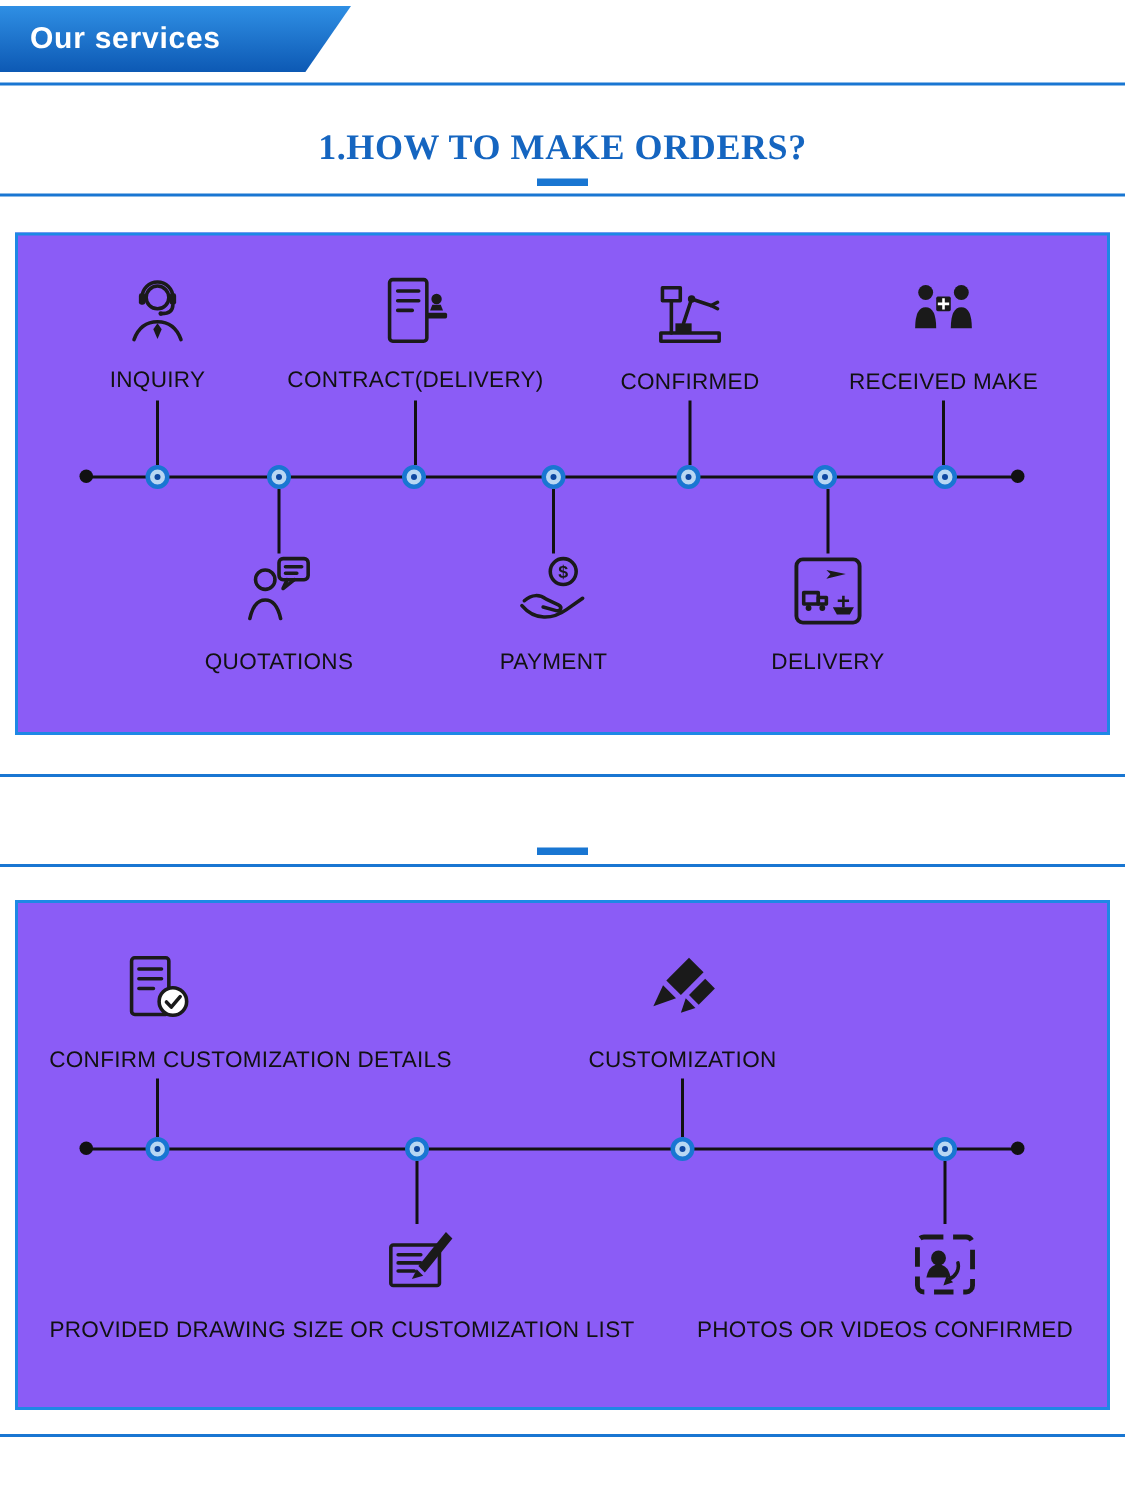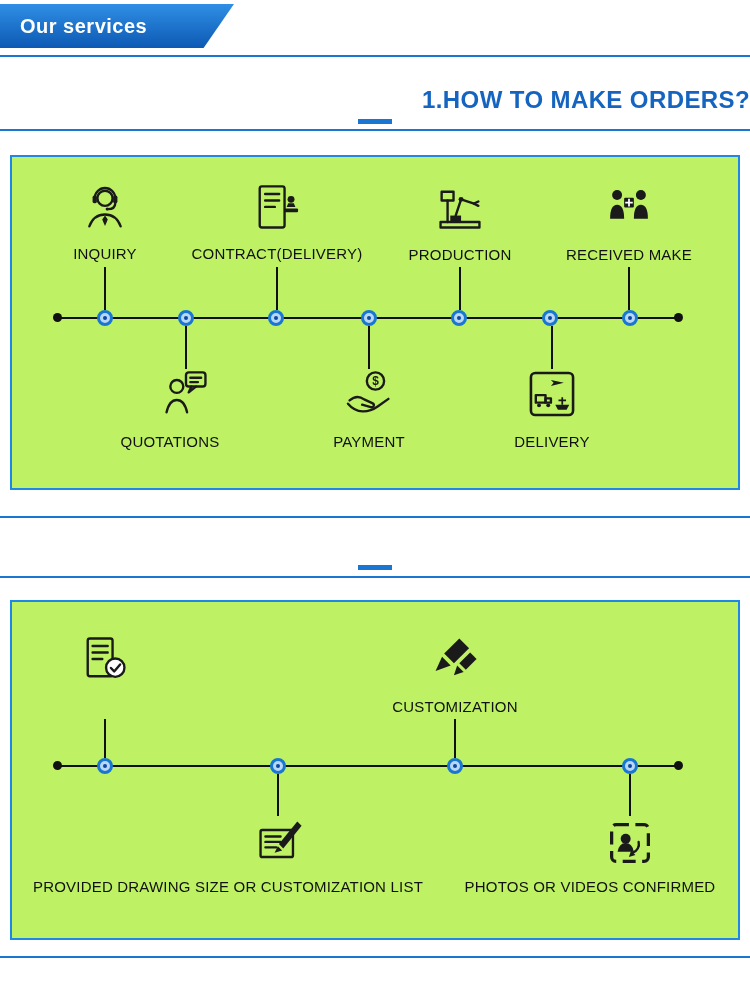--- a/index.html
+++ b/index.html
@@ -4,25 +4,25 @@
 <style>
   html,body{margin:0;padding:0;background:#fff;}
   .page{position:relative;width:750px;height:1007px;background:#fff;overflow:hidden;
         font-family:"Liberation Sans",sans-serif;color:#111;}
   .banner{position:absolute;top:4px;left:0;width:234px;height:44px;
           background:linear-gradient(180deg,#2f8fe4,#0d59b4);
           clip-path:polygon(0 0,100% 0,87% 100%,0 100%);
           display:flex;align-items:center;padding-left:20px;box-sizing:border-box;}
   .banner-title{color:#fff;font-size:20px;font-weight:bold;letter-spacing:.5px;}
   .hline{position:absolute;left:0;width:750px;height:2px;background:#1976d2;}
-  .sec-title{position:absolute;left:0;width:750px;text-align:right;
-             font-size:24px;font-weight:bold;color:#1565c0;letter-spacing:.4px;}
+  .sec-title{position:absolute;left:0;width:750px;text-align:center;
+             font-size:24px;font-weight:bold;color:#1565c0;letter-spacing:.4px;font-family:Liberation Serif, serif;}
   .underline{position:absolute;left:50%;transform:translateX(-50%);
              width:34px;height:5px;background:#1976d2;}
-  .box{position:absolute;left:10px;width:726px;border:2px solid #1e88e5;background:#bef264;}
+  .box{position:absolute;left:10px;width:726px;border:2px solid #1e88e5;background:#8b5cf6;}
   .timeline{position:absolute;height:2px;background:#111;z-index:1;}
   .endpoint{position:absolute;width:9px;height:9px;border-radius:50%;background:#111;z-index:2;}
   .vconn{position:absolute;width:2px;background:#111;z-index:1;}
   .node{position:absolute;width:10px;height:10px;border:3px solid #1976d2;border-radius:50%;
         background:#b8d7f3;z-index:3;}
   .node::after{content:"";position:absolute;left:50%;top:50%;width:4px;height:4px;
         margin:-2px 0 0 -2px;border-radius:50%;background:#0d47a1;}
   .icon{position:absolute;width:54px;height:54px;}
   .icon svg{width:100%;height:100%;}
   .st{fill:none;stroke:#1a1a1a;stroke-width:2.2;stroke-linecap:round;stroke-linejoin:round;}
@@ -86,21 +86,21 @@
         <path d="M7.5 35 q0 -13 6.5 -13 q6.5 0 6.5 13 z" class="fl"></path>
         <circle cx="36" cy="13" r="4.6" class="fl"></circle>
         <path d="M29.5 35 q0 -13 6.5 -13 q6.5 0 6.5 13 z" class="fl"></path>
         <rect x="20.5" y="15.5" width="9" height="9" rx="1" class="fl"></rect>
         <path d="M25 16.5 v7 M21.5 20 h7" stroke="#fff" stroke-width="1.6" fill="none"></path>
       </svg>
     </div>
 
     <div class="lbl" style="left:93px;top:88px">INQUIRY</div>
     <div class="lbl" style="left:265px;top:88px">CONTRACT(DELIVERY)</div>
-    <div class="lbl" style="left:448px;top:89px">PRODUCTION</div>
+    <div class="lbl" style="left:448px;top:89px">CONFIRMED</div>
     <div class="lbl" style="left:617px;top:89px">RECEIVED MAKE</div>
 
     <div class="vconn" style="left:92px;top:110px;height:43px"></div>
     <div class="vconn" style="left:264px;top:110px;height:43px"></div>
     <div class="vconn" style="left:447px;top:110px;height:43px"></div>
     <div class="vconn" style="left:616px;top:110px;height:43px"></div>
 
     <div class="timeline" style="left:45px;top:160px;width:621px"></div>
     <div class="endpoint" style="left:41px;top:156px"></div>
     <div class="endpoint" style="left:662px;top:156px"></div>
@@ -139,21 +139,21 @@
         <path d="M24 12 l12 2.5 l-12 3 l2.5 -3 z" class="fl"></path>
         <rect x="10" y="26" width="9" height="7" class="st"></rect>
         <rect x="19" y="29" width="5" height="4" class="st"></rect>
         <circle cx="13" cy="35.5" r="1.8" class="fl"></circle>
         <circle cx="21.5" cy="35.5" r="1.8" class="fl"></circle>
         <path d="M28 35 h13 l-2.5 4.5 h-8 z" class="fl"></path>
         <path d="M31 31 h7 M34.5 28 v7" fill="none" stroke="#1a1a1a" stroke-width="1.6"></path>
       </svg>
     </div>
 
-    <div class="lbl" style="left:158px;top:276px">QUOTATIONS</div>
+    <div class="lbl" style="left:174px;top:276px">QUOTATIONS</div>
     <div class="lbl" style="left:357px;top:276px">PAYMENT</div>
     <div class="lbl" style="left:540px;top:276px">DELIVERY</div>
   </div>
 
   <div class="hline" style="top:516px"></div>
 
   <div class="underline" style="top:565px"></div>
   <div class="hline" style="top:576px"></div>
 
   <div class="box" style="top:600px;height:336px">
@@ -168,20 +168,21 @@
     </div>
     <div class="icon" style="left:416px;top:30px">
       <svg viewBox="0 0 50 50">
         <polygon points="29,6 38,15 24,29 15,20" class="fl"></polygon>
         <polygon points="13,23 21,31 7,36" class="fl"></polygon>
         <polygon points="39,19 45,25 35,35 29,29" class="fl"></polygon>
         <polygon points="27,31 33,37 24,40" class="fl"></polygon>
       </svg>
     </div>
 
+    <div class="lbl" style="left:155px;top:96px">CONFIRM CUSTOMIZATION DETAILS</div>
     <div class="lbl" style="left:443px;top:96px">CUSTOMIZATION</div>
 
     <div class="vconn" style="left:92px;top:117px;height:39px"></div>
     <div class="vconn" style="left:442px;top:117px;height:39px"></div>
 
     <div class="timeline" style="left:45px;top:163px;width:621px"></div>
     <div class="endpoint" style="left:41px;top:159px"></div>
     <div class="endpoint" style="left:662px;top:159px"></div>
     <div class="node" style="left:85px;top:156px"></div>
     <div class="node" style="left:258px;top:156px"></div>

